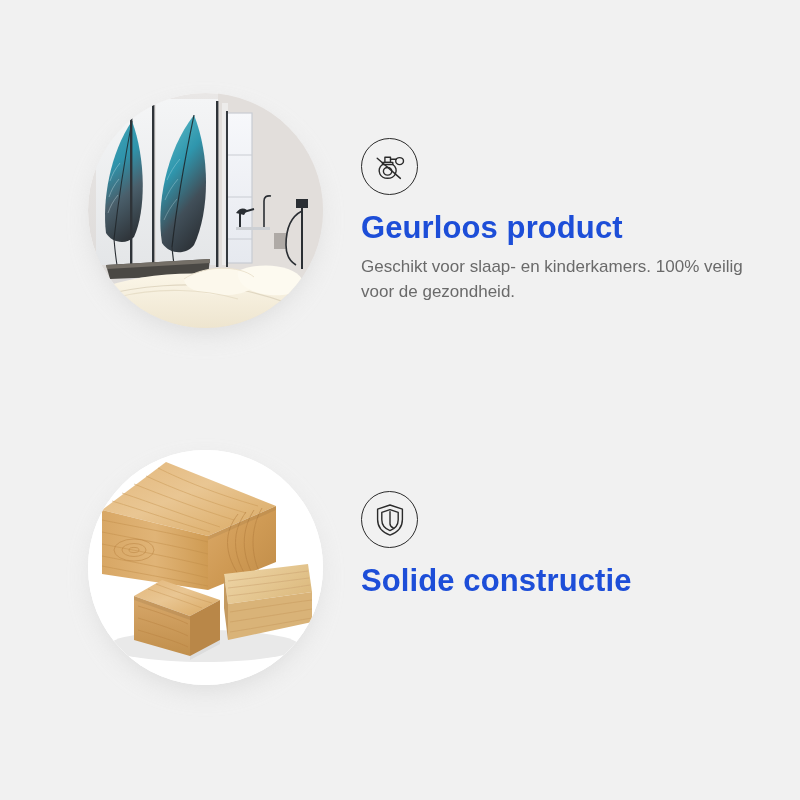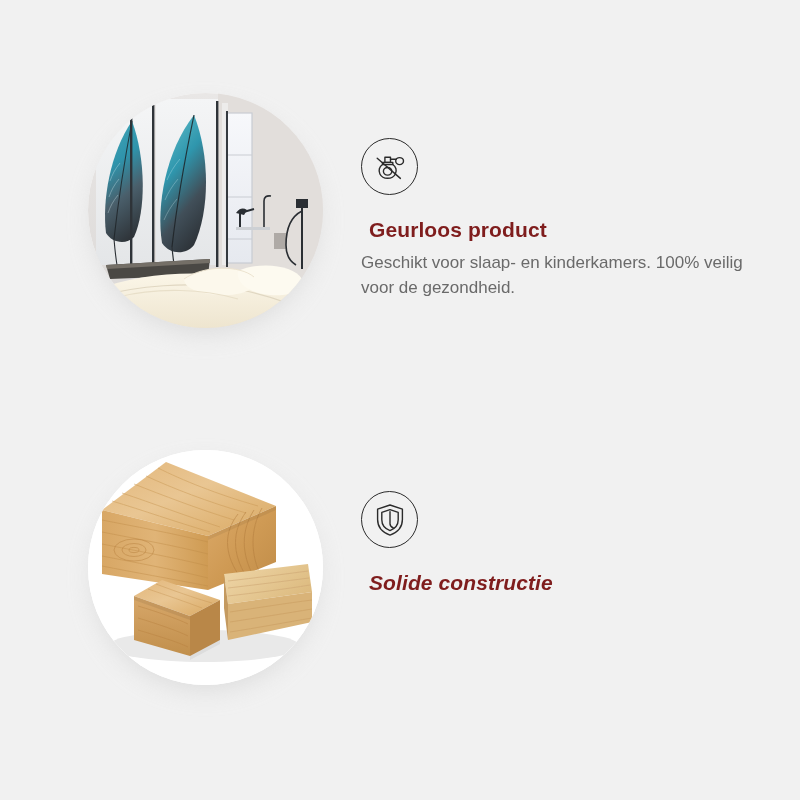--- a/index.html
+++ b/index.html
@@ -22,21 +22,21 @@
     height: 800px;
   }
 
   
   .feature {
     position: absolute;
     left: 0;
     width: 800px;
   }
   .feature-1 { top: 93px; height: 260px; }
-  .feature-2 { top: 450px; height: 260px; font-style: italic; }
+  .feature-2 { top: 450px; height: 260px; }
 
   
   .photo-wrap {
     position: absolute;
     left: 88px;
     top: 0;
     width: 235px;
     height: 235px;
   }
   .photo-shadow {
@@ -83,25 +83,25 @@
   
   .text-col {
     position: absolute;
     left: 361px;
     width: 395px;
   }
   .feature-1 .text-col { top: 117px; }
   .feature-2 .text-col { top: 113px; }
 
   .feature-title {
-    margin: 8px;
-    font-size: 21px;
+    margin: 0;
+    font-size: 31px;
     font-weight: 700;
     line-height: 1.18;
-    color: #7f1d1d;
+    color: #1d4ed8;
     letter-spacing: .1px;
   }
   .feature-desc {
     margin: 8px 7px 0 0;
     font-size: 17px;
     font-weight: 400;
     line-height: 1.47;
     color: #6a6a6a;
     max-width: 385px;
   }

